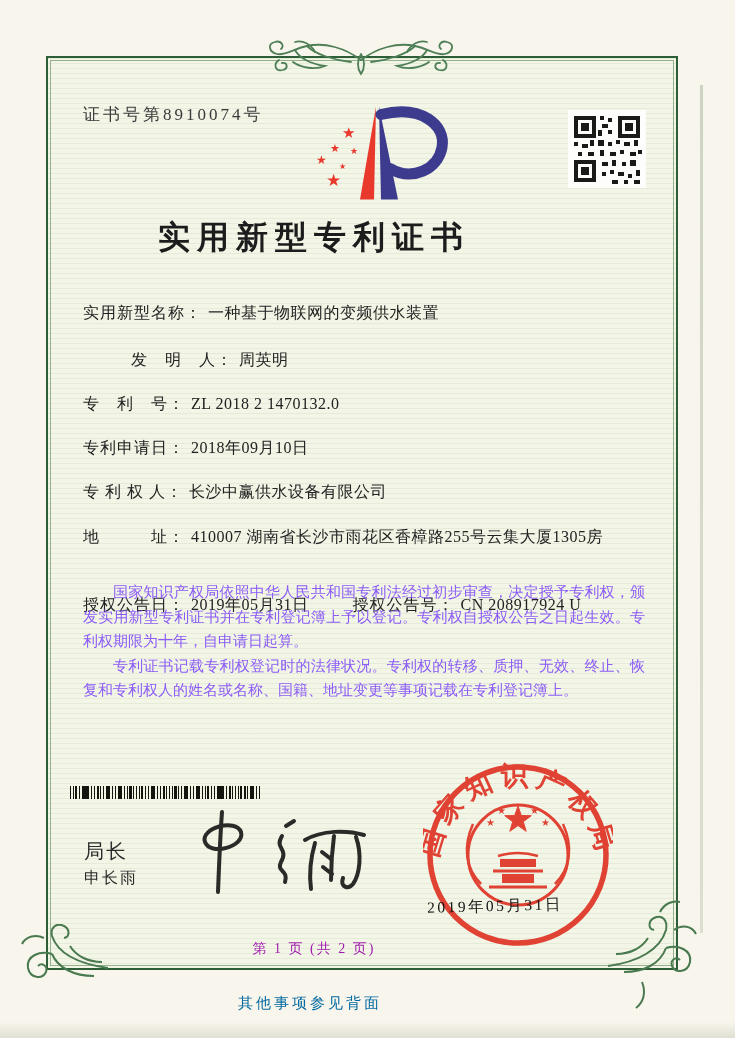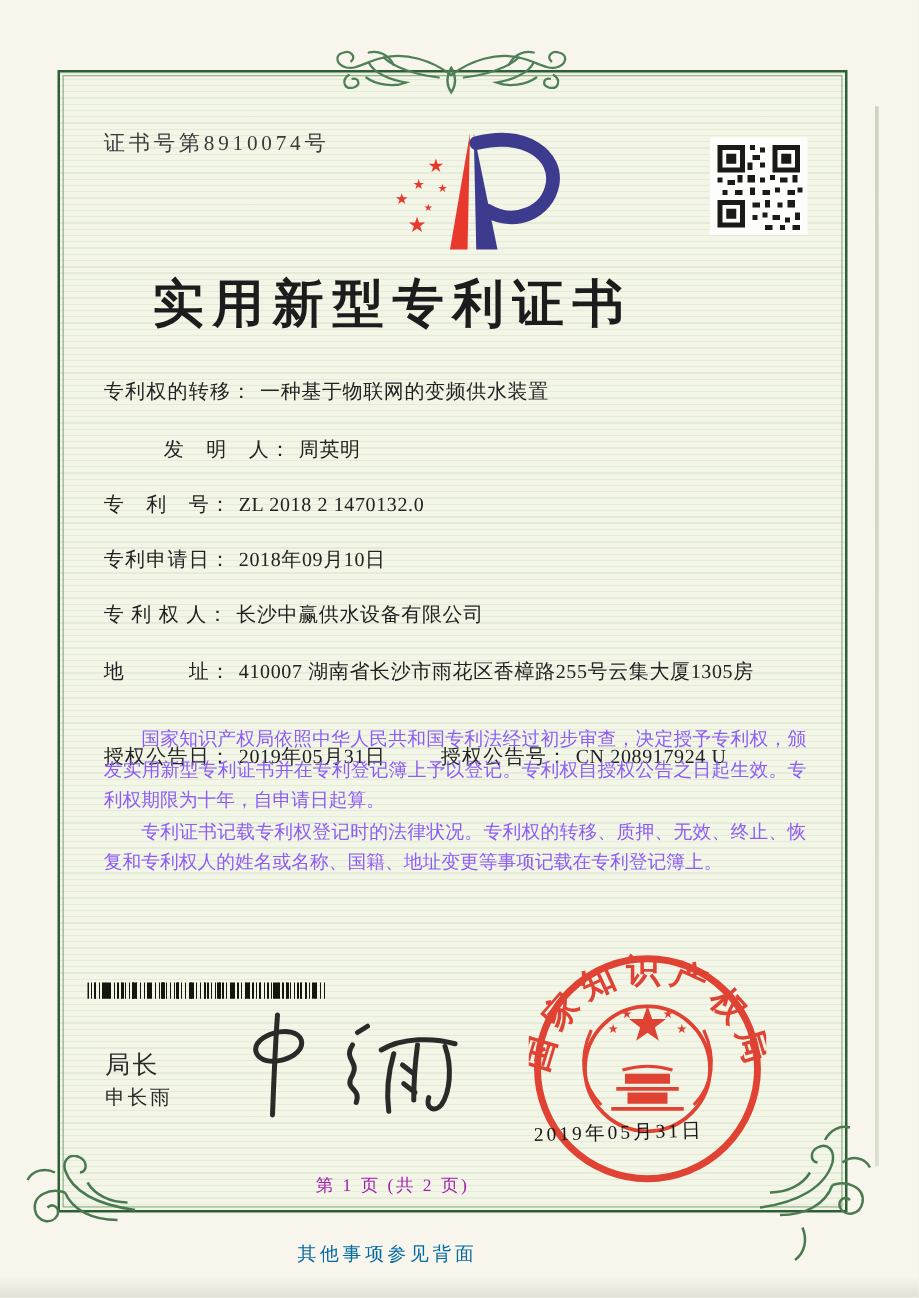--- a/index.html
+++ b/index.html
@@ -38,21 +38,21 @@
     position:absolute;left:83px;top:103px;
     font-size:17px;letter-spacing:3px;color:#3a3a3a;white-space:nowrap;
   }
   .logo{position:absolute;left:292px;top:100px;width:170px;height:108px;}
   .qr{
     position:absolute;left:568px;top:110px;width:78px;height:78px;
     background:#fdfdfb;
   }
   .doc-title{
     position:absolute;left:0;top:216px;width:628px;
-    text-align:center;font-size:41px;font-weight:600;letter-spacing:7px;
+    text-align:center;font-size:32px;font-weight:600;letter-spacing:7px;
     color:#1c1c1c;white-space:nowrap;
   }
   .field-row{
     position:absolute;left:83px;font-size:16px;white-space:nowrap;color:#222;
   }
   .field-row .lbl{letter-spacing:1px;}
   .field-row .val{margin-left:6px;letter-spacing:.5px;}
   .grant-pub{display:inline-block;margin-left:44px;}
   .paras{
     position:absolute;left:83px;top:580px;width:562px;
@@ -192,21 +192,21 @@
         <rect x="68" y="60" width="4" height="6"></rect>
         <rect x="44" y="70" width="6" height="4"></rect>
       <rect x="56" y="70" width="4" height="4"></rect>
         <rect x="66" y="70" width="6" height="4"></rect>
     </g>
   </svg>
 
   <div class="doc-title">实用新型专利证书</div>
 
   <div class="field-row" style="top:303px;">
-    <span class="lbl">专利权的转移：</span><span class="val">一种基于物联网的变频供水装置</span>
+    <span class="lbl">实用新型名称：</span><span class="val">一种基于物联网的变频供水装置</span>
   </div>
   <div class="field-row" style="top:350px;margin-left:48px;">
     <span class="lbl">发　明　人：</span><span class="val">周英明</span>
   </div>
   <div class="field-row" style="top:394px;">
     <span class="lbl">专　利　号：</span><span class="val">ZL 2018 2 1470132.0</span>
   </div>
   <div class="field-row" style="top:438px;text-align:right;">
     <span class="lbl">专利申请日：</span><span class="val">2018年09月10日</span>
   </div>

